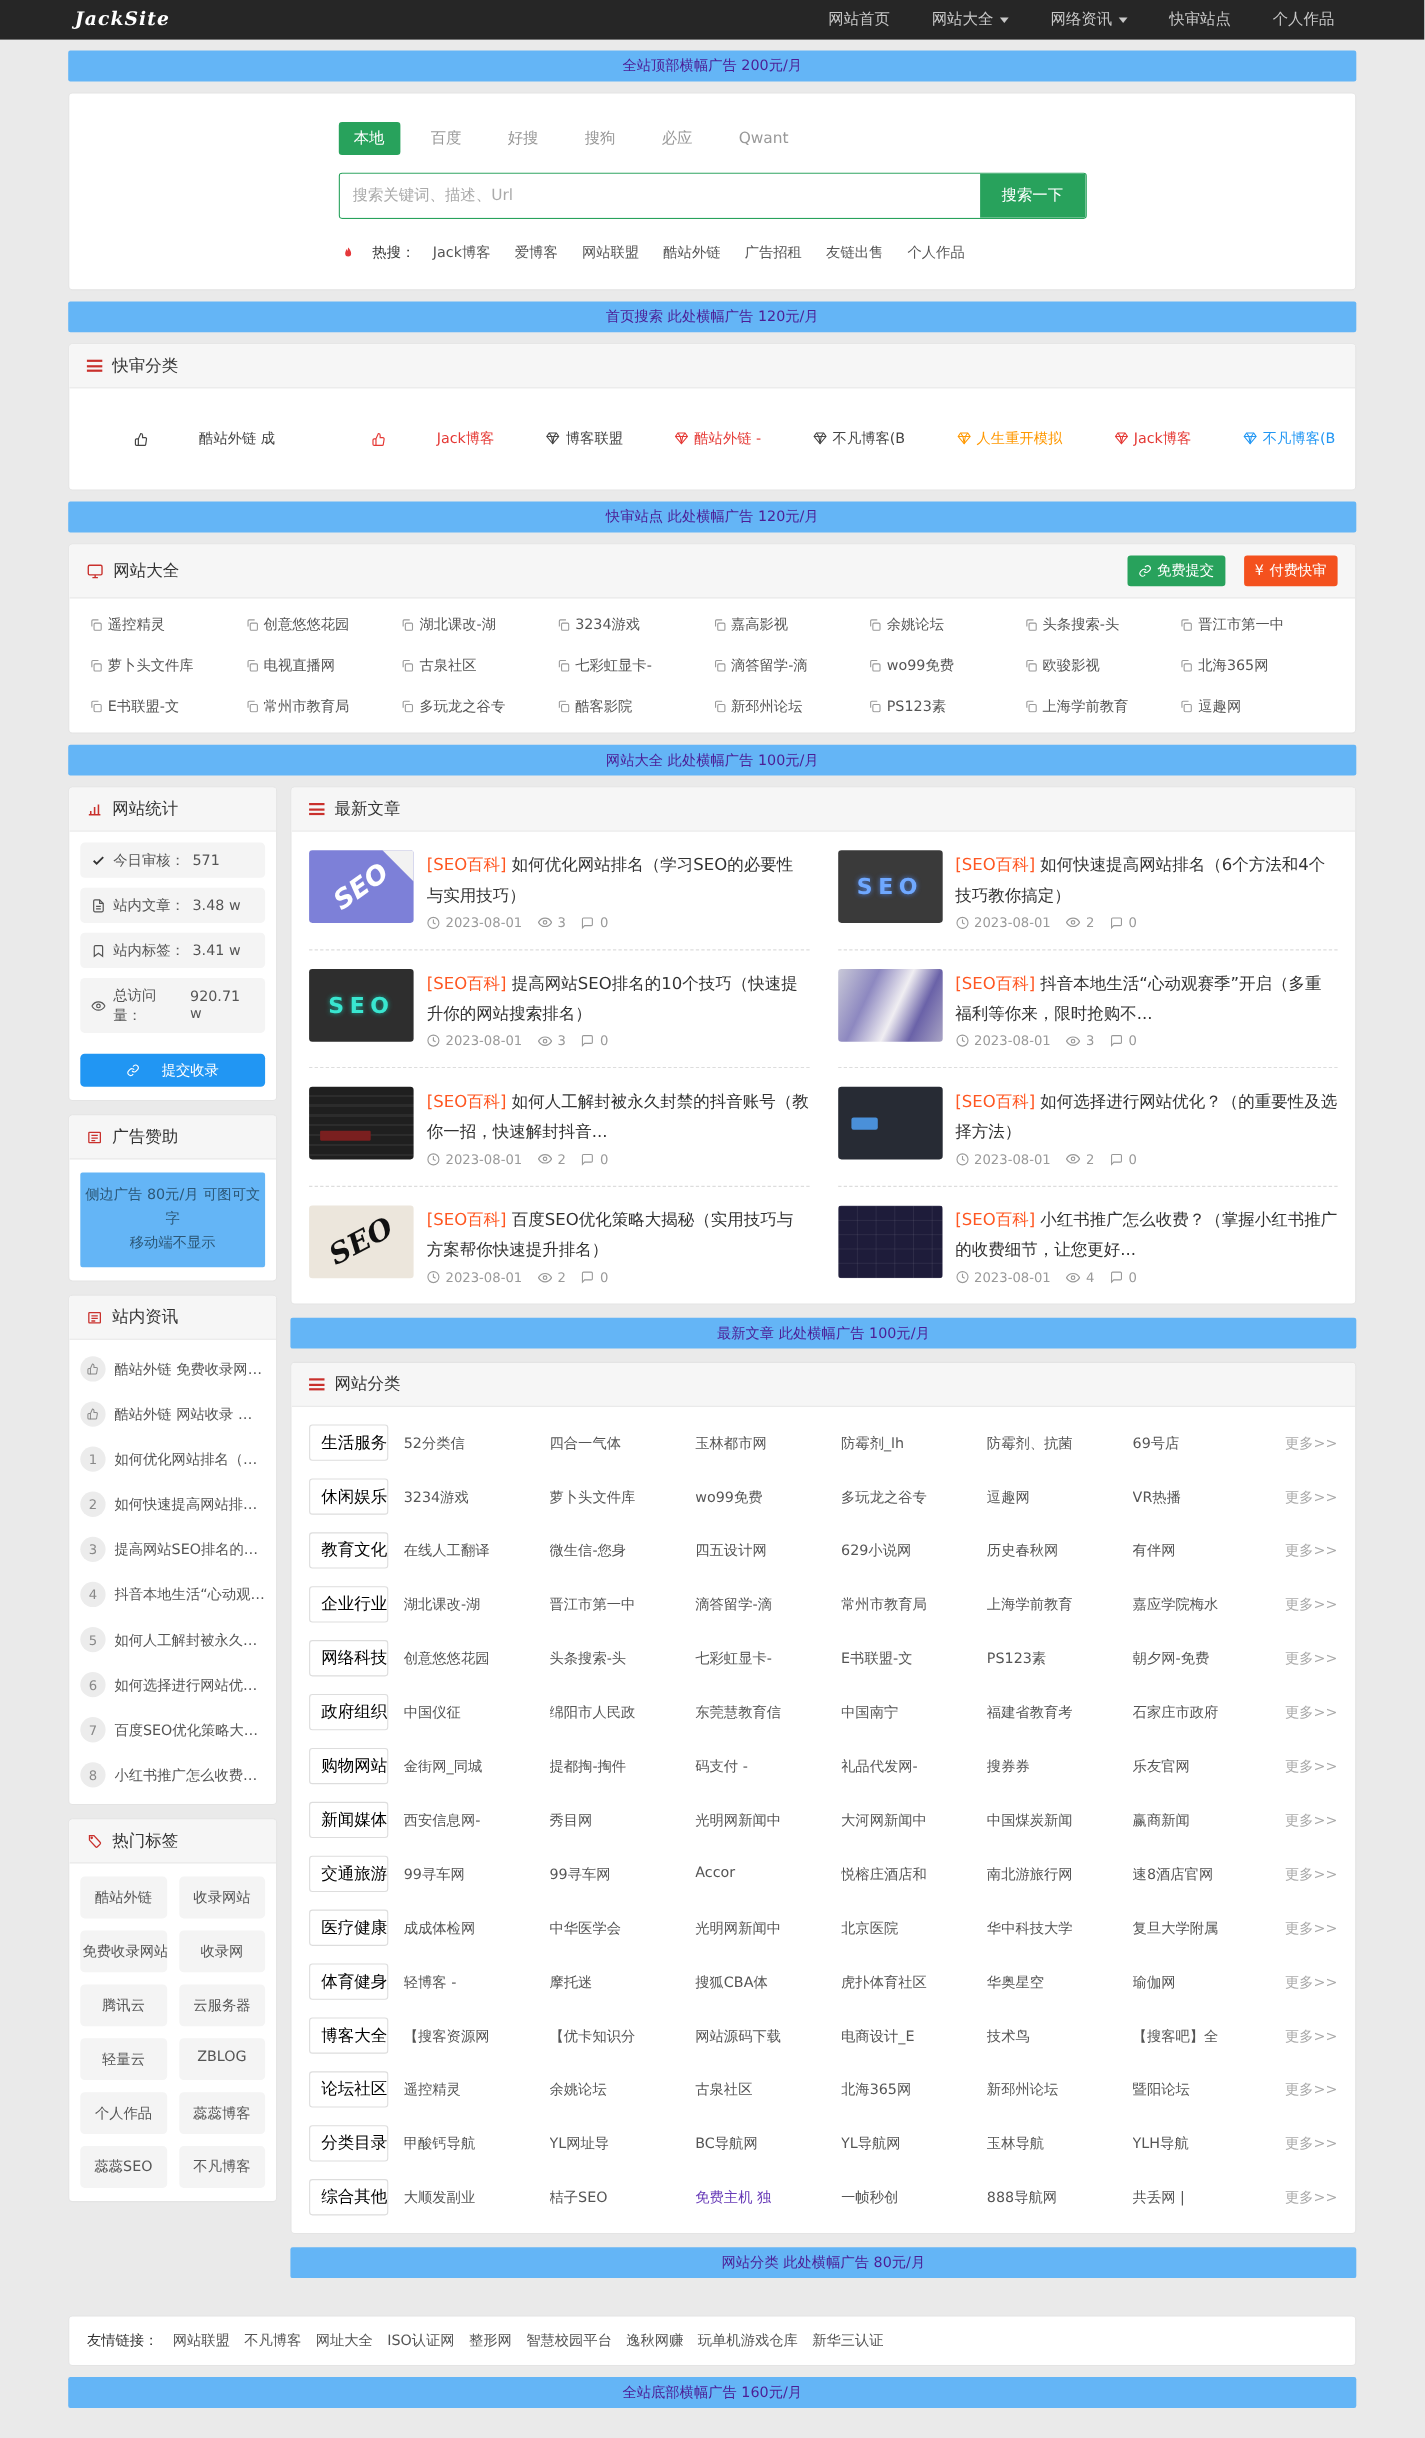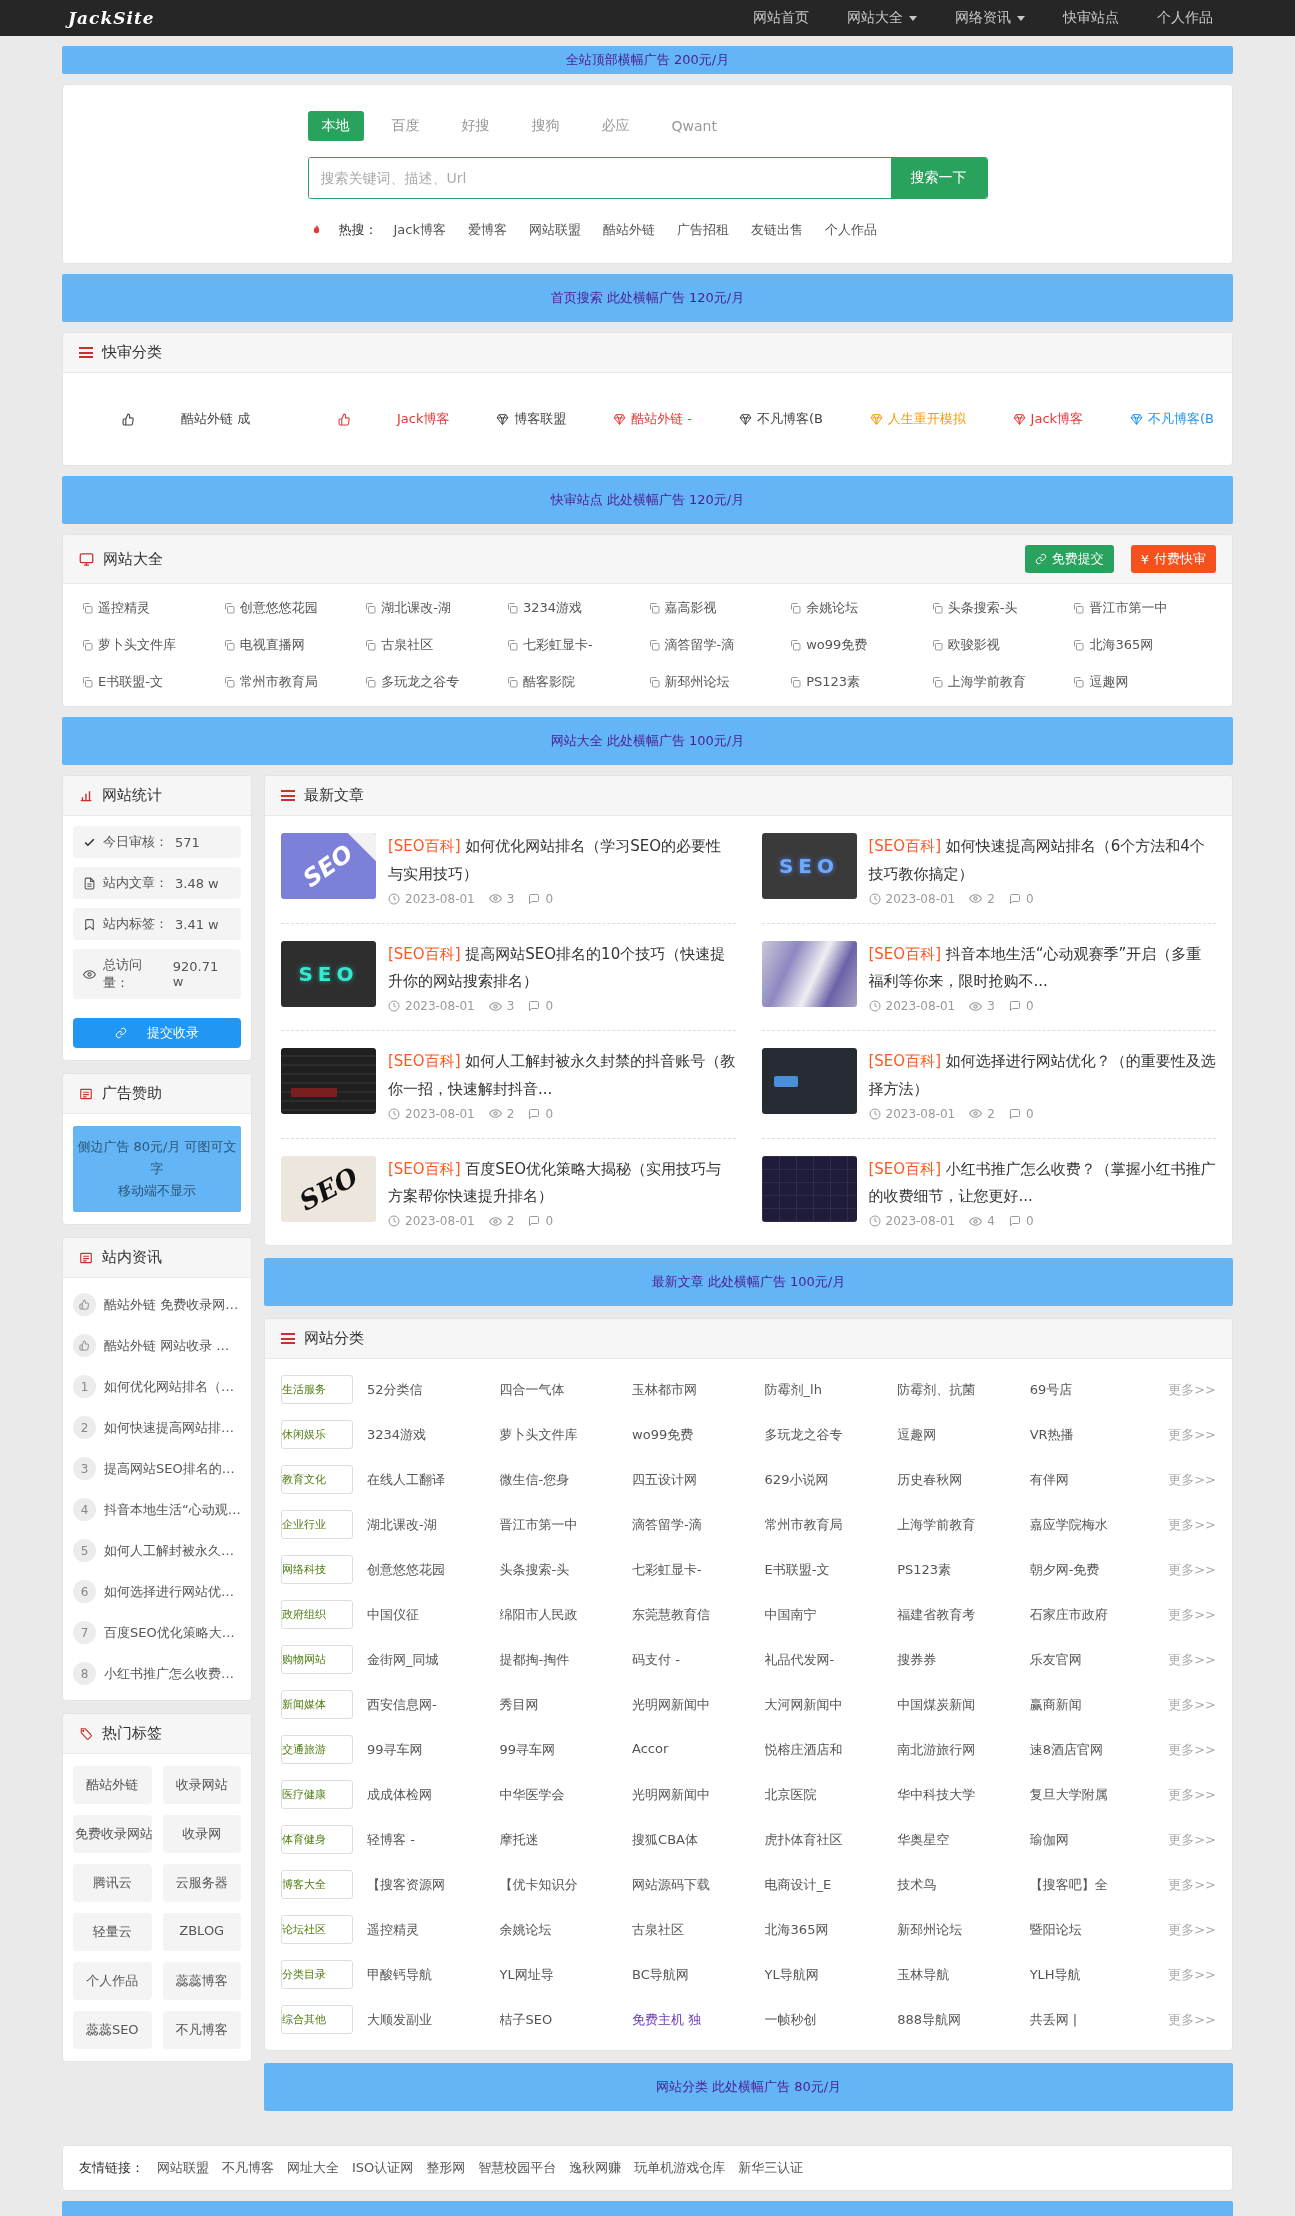--- a/index.html
+++ b/index.html
@@ -9,21 +9,21 @@
   
   .topnav{background:#262626;height:36px}
   .nav-inner{display:flex;align-items:center;justify-content:space-between;height:36px;padding:0 6px}
   .logo{color:#fff;font-family:"DejaVu Serif","Liberation Serif",serif;font-style:italic;font-weight:bold;font-size:17px;letter-spacing:1px}
   .menu{display:flex;align-items:center;gap:38px;margin-right:14px}
   .nav-item{color:#c8c8c8;font-size:14px;display:flex;align-items:center}
   .caret{display:none;width:0;height:0;border-left:4px solid transparent;border-right:4px solid transparent;border-top:5px solid #c8c8c8;margin-left:6px}
   .has-caret .caret{display:inline-block}
   
   .ad{background:#64b5f6;color:#4c1d95;text-align:center;font-size:13px;display:flex;align-items:center;justify-content:center;margin:10px auto;border-radius:2px}
-  .ad.h28{height:28px}.ad.h40{height:48px}
+  .ad.h28{height:28px}.ad.h40{height:28px}
   
   .panel{background:#fff;border:1px solid #e4e4e4;border-radius:4px;margin:10px auto;overflow:hidden}
   .panel-hd{display:flex;align-items:center;gap:9px;padding:10px 16px;background:#f6f6f6;border-bottom:1px solid #e9e9e9;font-size:15px;color:#333}
   .panel-hd .grow{flex:1}
   .rico{color:#c9302c;display:inline-flex}
   .ham{width:14px;height:11px;border-top:2px solid #c9302c;border-bottom:2px solid #c9302c;position:relative;display:inline-block}
   .ham::after{content:"";position:absolute;left:0;right:0;top:3px;height:2px;background:#c9302c}
   
   .search-card{background:#fff;border:1px solid #e4e4e4;border-radius:4px;margin:10px auto;padding:26px 0 24px}
   .search-inner{width:680px;margin:0 auto}
@@ -96,21 +96,21 @@
   .t8{background:#1e1c3a;background-image:linear-gradient(rgba(255,255,255,.07) 1px,transparent 1px),linear-gradient(90deg,rgba(255,255,255,.07) 1px,transparent 1px);background-size:17px 13px}
   .art-info{flex:1;min-width:0}
   .art-title{font-size:15px;color:#333;line-height:1.85;height:56px;overflow:hidden;font-weight:500}
   .art-cat{color:#ff5722}
   .art-meta{display:flex;align-items:center;gap:5px;color:#999;font-size:12px;margin-top:3px}
   .art-meta .mico{display:inline-flex;color:#999}
   .art-meta .gap{width:4px}
   
   .cat-body{padding:8px 16px}
   .cat-row{display:flex;align-items:center;gap:14px;padding:8px 0}
-  .cat-name{flex:0 0 72px;border:1px solid #ddd;border-radius:3px;padding:6px 0;text-align:left;font-size:11px;color:#4d7c0f;background:#fff}
+  .cat-name{flex:0 0 72px;border:1px solid #ddd;border-radius:3px;padding:6px 0;text-align:right;font-size:15px;color:#000000;background:#fff}
   .cat-links{flex:1;display:grid;grid-template-columns:repeat(6,1fr);column-gap:8px;font-size:13px;color:#555}
   .cat-link{white-space:nowrap;overflow:hidden}
   .purple{color:#673ab7}
   .more-link{color:#aaa;font-size:13px;flex:0 0 auto}
   
   .friends{background:#fff;border:1px solid #e4e4e4;border-radius:4px;margin:24px auto 10px;padding:13px 16px;font-size:13px;color:#333;display:flex;flex-wrap:wrap;gap:13px;align-items:center}
   .friends .fl{color:#555}
   svg{flex:0 0 auto}
 </style>
 </head>

